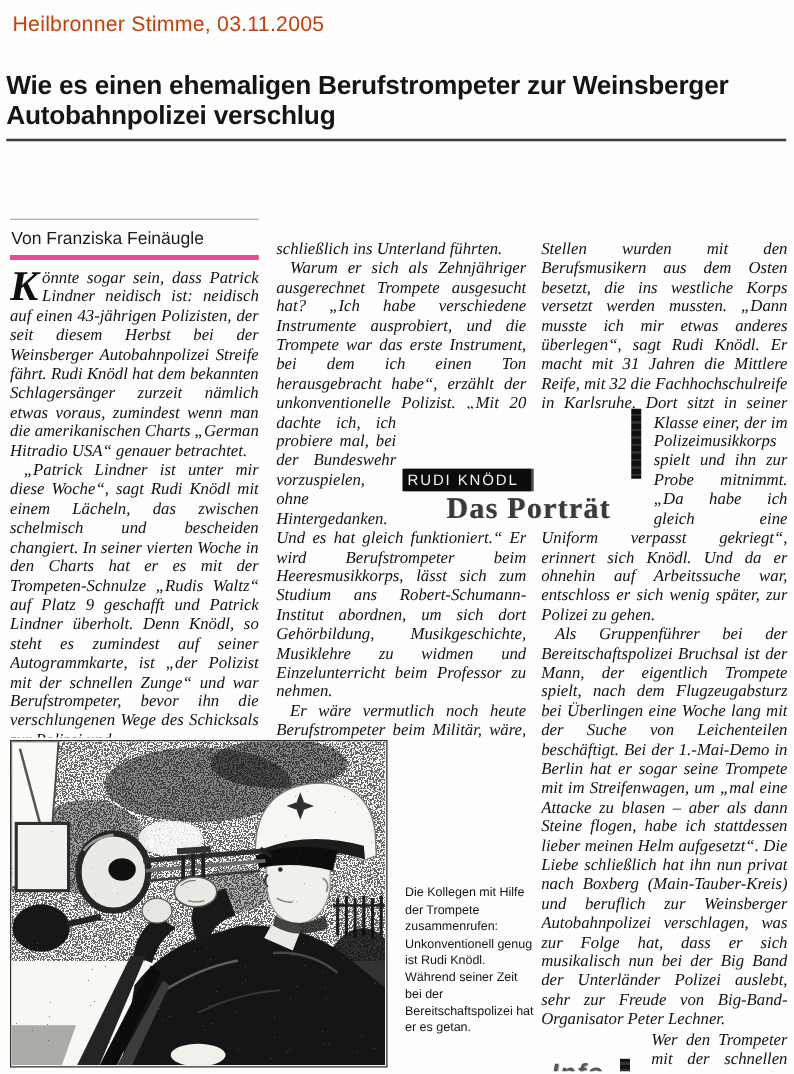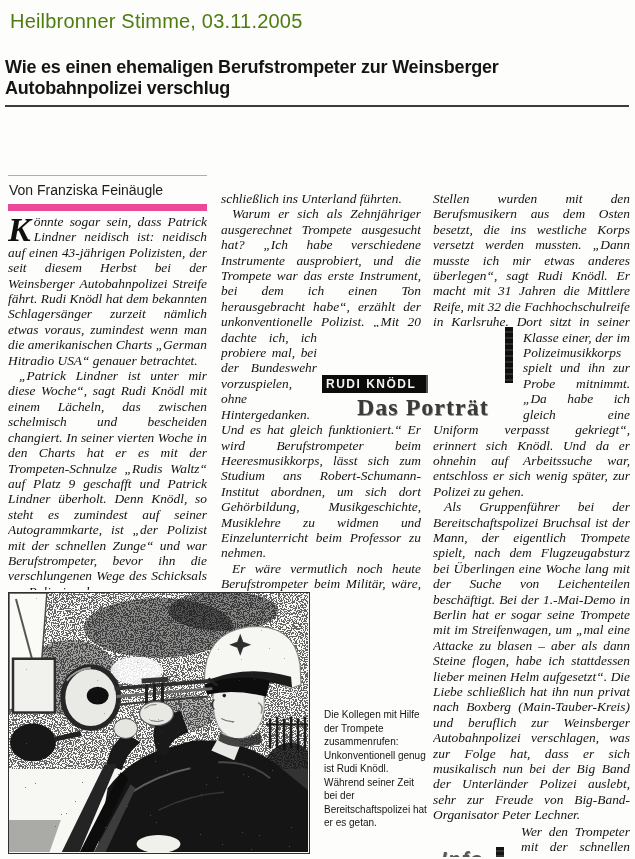--- a/index.html
+++ b/index.html
@@ -1,51 +1,51 @@
 <!DOCTYPE html>
 <html lang="de"><head>
 <meta charset="utf-8">
 <style>
   html,body{margin:0;padding:0;width:635px;height:859px;overflow:hidden;background:#fdfdfc;}
   .page{position:absolute;inset:0;width:635px;height:859px;background:#fdfdfc;color:#161616;overflow:hidden;}
 
   .masthead{position:absolute;left:10px;top:10px;font-family:"Liberation Sans",sans-serif;
-    font-size:20px;color:#4d7c0f;letter-spacing:.2px;}
+    font-size:17px;color:#c2410c;letter-spacing:.2px;}
 
   .kicker{position:absolute;left:5px;top:57px;width:624px;font-family:"Liberation Sans",sans-serif;
-    font-size:18px;font-weight:bold;color:#151515;letter-spacing:-.2px;
+    font-size:21px;font-weight:bold;color:#151515;letter-spacing:-.2px;
     padding-bottom:6px;border-bottom:2px solid #3c3c3c;}
 
   .headline{position:absolute;left:4px;top:84px;width:630px;margin:0;
     font-family:"Liberation Sans",sans-serif;font-weight:bold;color:#0e0e0e;
     font-size:40px;line-height:43px;letter-spacing:-1.5px;}
   .hl-line{display:block;white-space:nowrap;transform-origin:0 50%;}
   .hl-line.l1{transform:scaleX(.80);}
   .hl-line.l2{transform:scaleX(.85);}
 
   .byline{position:absolute;left:8px;top:175px;width:198px;
     font-family:"Liberation Sans",sans-serif;font-size:14px;color:#1c1c1c;
-    border-top:1px solid #b0b0ab;border-bottom:7px solid #ec4899;padding:6px 0 6px 1px;}
+    border-top:1px solid #b0b0ab;border-bottom:4px solid #ec4899;padding:6px 0 6px 1px;}
 
   .col{position:absolute;font-family:"Liberation Serif",serif;font-size:13.4px;line-height:15.4px;
     color:#121212;text-align:justify;hyphens:auto;overflow:hidden;font-style:italic;}
   .col1{left:8px;top:214px;width:199px;height:376px;}
   .col2{left:221px;top:191px;width:200px;height:400px;}
   .col3{left:433px;top:191px;width:197px;height:666px;}
   .bp{margin:0;}
   .ind{text-indent:11px;}
   .dropcap{float:left;font-family:"Liberation Serif",serif;font-weight:bold;font-size:34px;
     line-height:28px;padding:2px 3px 0 0;color:#101010;}
 
   .cut-r{float:right;width:99px;height:78px;margin-left:5px;}
   .cut-l{float:left;width:85px;height:78px;margin-right:5px;}
 
   .portrait-badge{position:absolute;left:322px;top:327px;width:181px;height:56px;background:#fdfdfc;}
   .badge-namebox{display:inline-block;background:#0c0c0c;color:#f4f4f0;
-    font-family:"Liberation Sans",sans-serif;font-size:12px;font-weight:bold;letter-spacing:1.5px;
+    font-family:"Liberation Sans",sans-serif;font-size:12px;font-weight:normal;letter-spacing:1.5px;
     padding:2px 10px 2px 4px;box-shadow:2px 0 0 #555;margin-top:48px;}
   .badge-title{font-family:"Liberation Serif",serif;font-size:24px;font-weight:bold;color:#3a3a3a;
     letter-spacing:1px;margin:1px 0 0 35px;text-shadow:.6px .6px 0 #9a9a94;}
   .badge-vbar{position:absolute;left:505px;top:327px;width:8px;height:56px;
     background:repeating-linear-gradient(180deg,#101010 0 4px,#2e2e2e 4px 6px);}
 
   .info-p{margin-top:1px;}
   .info-float{float:left;width:84px;height:33px;display:flex;align-items:center;margin-right:4px;margin-top:20px;}
   .info-word{font-family:"Liberation Sans",sans-serif;font-size:20px;font-weight:bold;
     color:#575757;letter-spacing:1.5px;margin-left:8px;text-shadow:.7px .7px 0 #aaa;}

